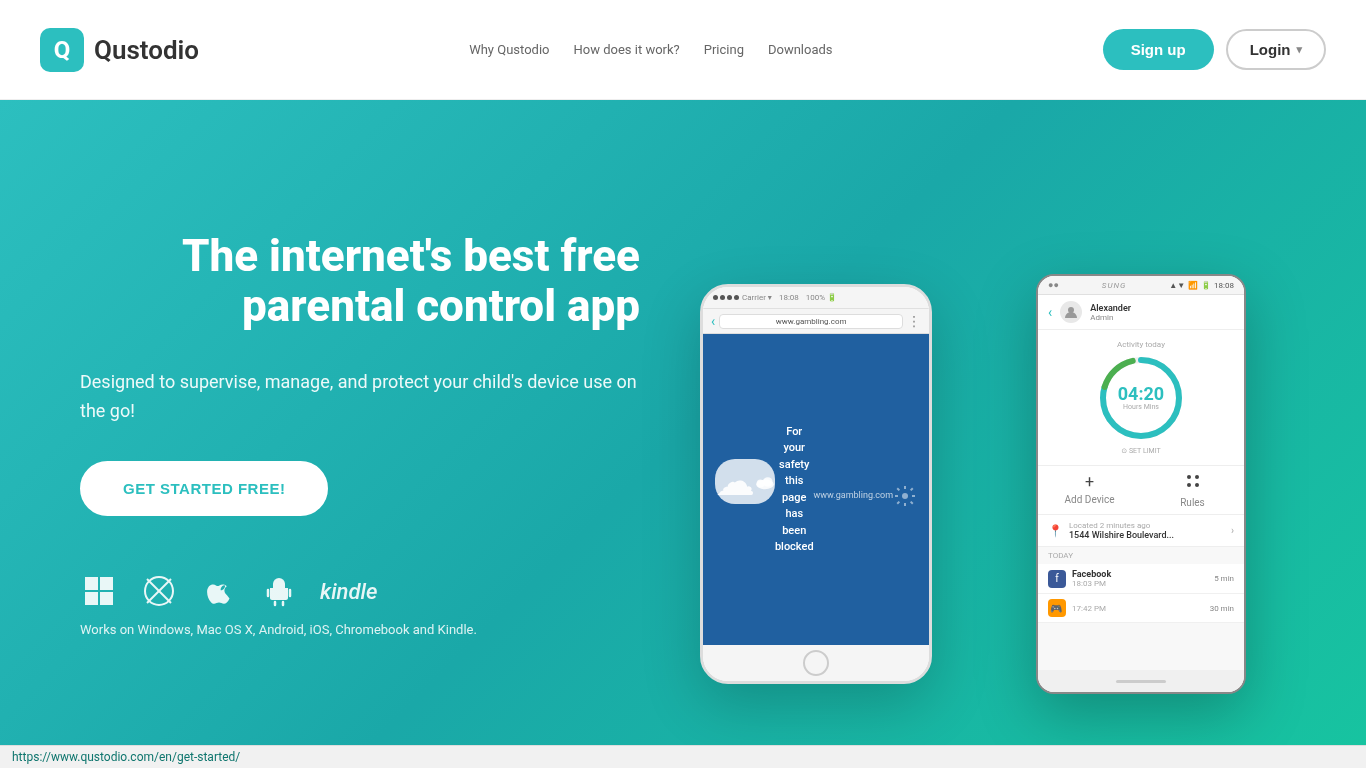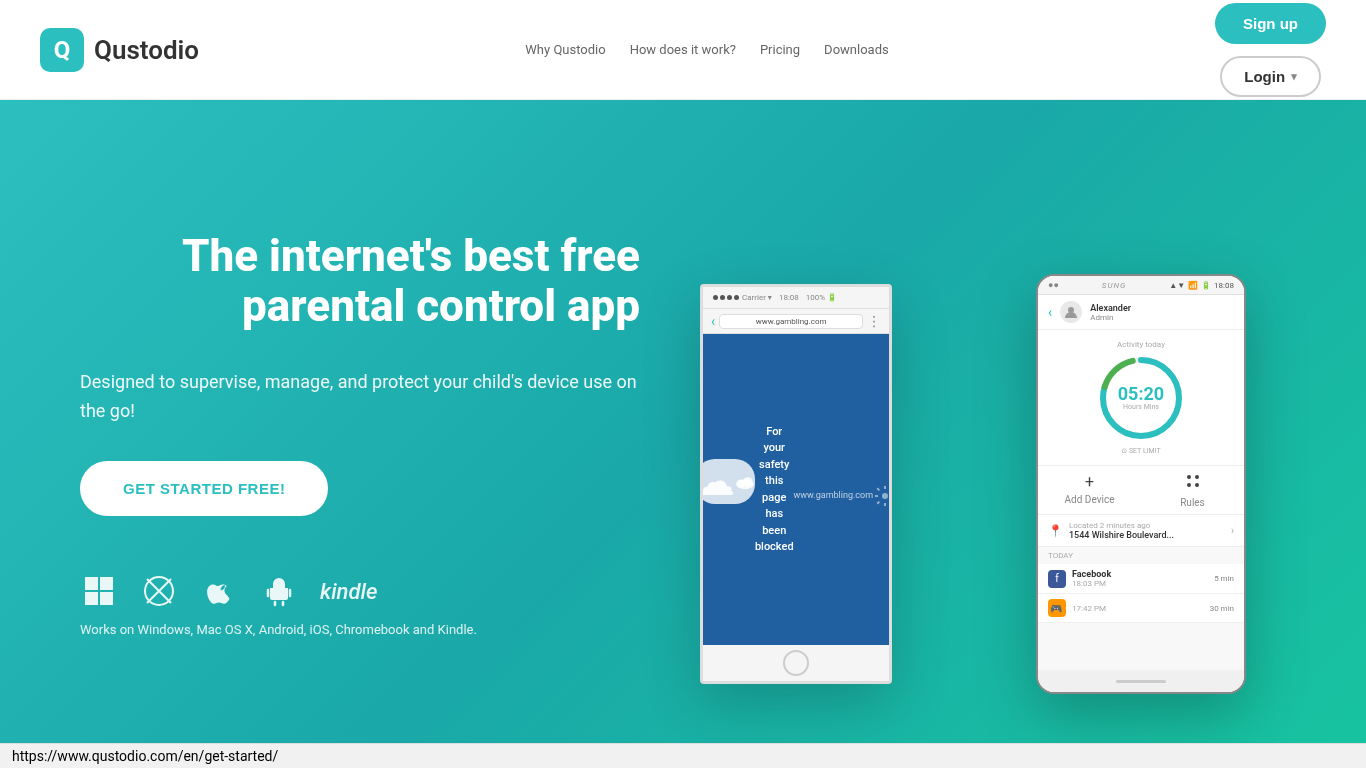--- a/index.html
+++ b/index.html
@@ -69,21 +69,20 @@
     .nav-sub a {
       text-decoration: none;
       color: #666;
       font-size: 13px;
     }
 
     .header-actions {
       display: flex;
       align-items: center;
       gap: 12px;
-      flex-direction: column;
     }
     .btn-signup {
       background: #2cbfbf;
       color: white;
       border: none;
       padding: 12px 28px;
       border-radius: 25px;
       font-size: 15px;
       font-weight: 600;
       cursor: pointer;
@@ -184,24 +183,24 @@
       flex: 1;
       display: flex;
       align-items: flex-end;
       justify-content: center;
       position: relative;
       height: 560px;
     }
 
     
     .phone1 {
-      width: 192px;
+      width: 232px;
       height: 400px;
       background: white;
-      border-radius: 4px;
+      border-radius: 28px;
       border: 3px solid #ddd;
       position: absolute;
       left: 60px;
       bottom: 30px;
       box-shadow: 0 20px 60px rgba(0,0,0,0.2);
       overflow: hidden;
       display: flex;
       flex-direction: column;
     }
     .phone1-top {
@@ -472,22 +471,22 @@
 
     
     .status-bar {
       position: fixed;
       bottom: 0;
       left: 0;
       right: 0;
       background: #f1f1f1;
       border-top: 1px solid #ddd;
       padding: 4px 12px;
-      font-size: 14px;
-      color: #000000;
+      font-size: 12px;
+      color: #0f766e;
       z-index: 100;
     }
 
     
     ::-webkit-scrollbar { width: 8px; }
     ::-webkit-scrollbar-track { background: #f0f0f0; }
     ::-webkit-scrollbar-thumb { background: #bbb; border-radius: 4px; }
   </style>
 </head>
 <body>
@@ -642,21 +641,21 @@
           <div>
             <div class="activity-today">Activity today</div>
             <div class="activity-circle">
               <svg width="90" height="90" viewBox="0 0 90 90">
                 <circle cx="45" cy="45" r="38" fill="none" stroke="#eee" stroke-width="6"></circle>
                 <circle cx="45" cy="45" r="38" fill="none" stroke="#2cbfbf" stroke-width="6" stroke-dasharray="190 239" stroke-linecap="round"></circle>
                 <circle cx="45" cy="45" r="38" fill="none" stroke="#4caf50" stroke-width="6" stroke-dasharray="40 239" stroke-dashoffset="-190" stroke-linecap="round"></circle>
               </svg>
               <div style="text-align:center">
                 <div class="activity-time">
-                  <span>05</span>:<span>20</span>
+                  <span>04</span>:<span>20</span>
                 </div>
                 <div class="activity-label">
                   <span>Hours</span>&nbsp;<span>Mins</span>
                 </div>
               </div>
             </div>
             <div class="set-limit">⊙ SET LIMIT</div>
           </div>
         </div>
 

